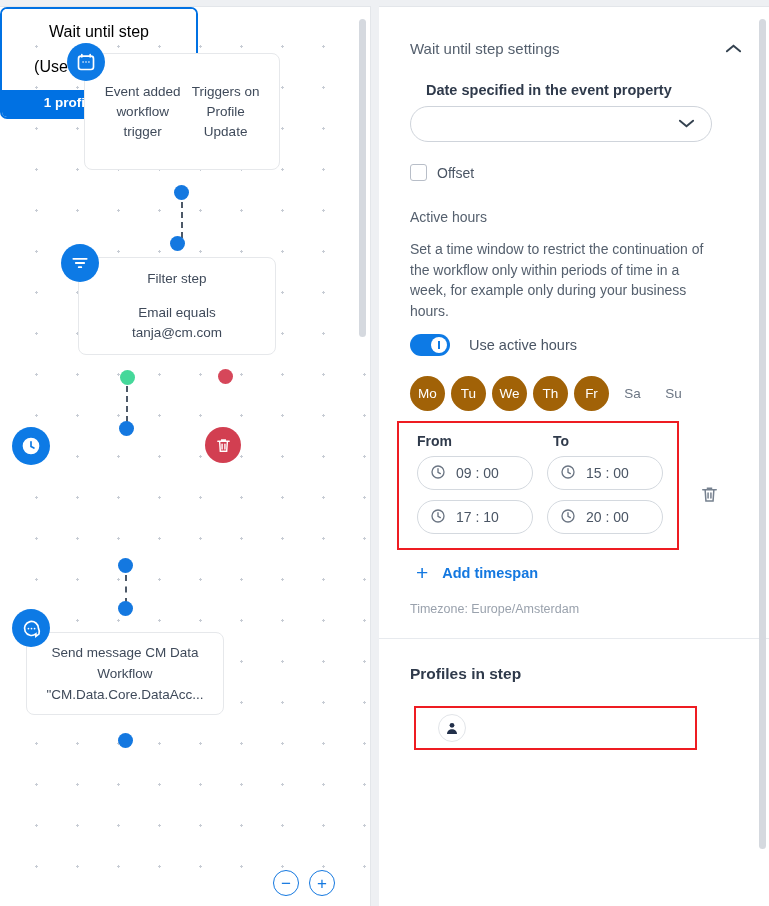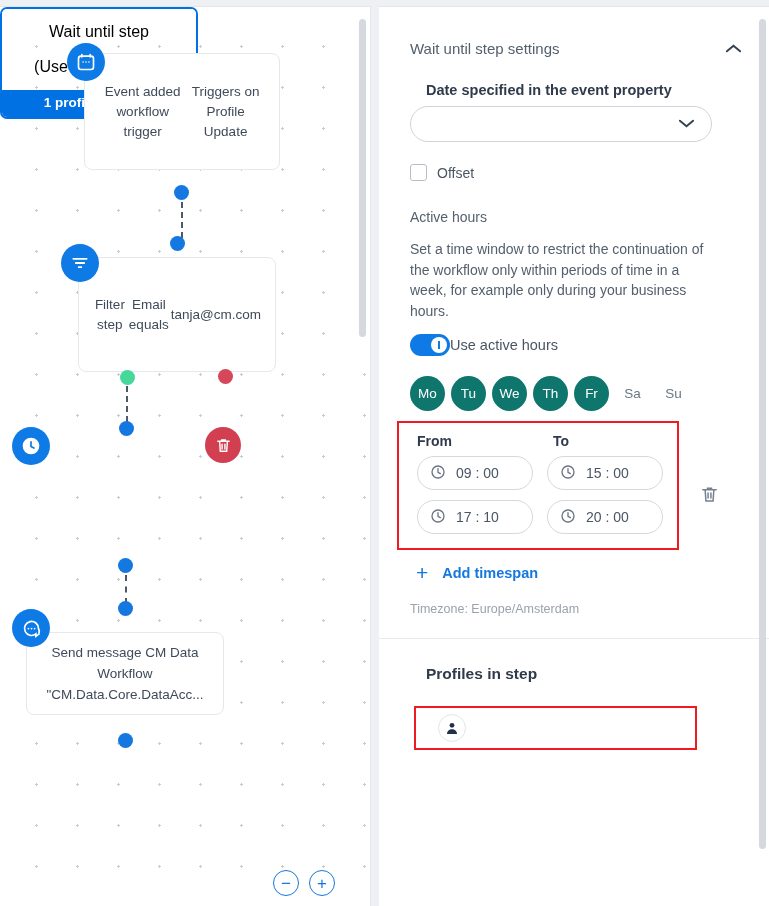--- a/index.html
+++ b/index.html
@@ -50,22 +50,22 @@
     font-size: 13.5px;
     line-height: 20px;
     text-align: center;
     padding: 10px 14px;
   }
   .node .line { display: block; }
   .node .gap { display: block; height: 14px; }
 
   #node-trigger { left: 84px; top: 46px; width: 196px; height: 117px;
      display: flex; flex-direction: row; align-items: center; justify-content: center; }
-  #node-filter  { left: 78px; top: 250px; width: 198px; height: 115px;
-     display: flex; flex-direction: row; align-items: center; justify-content: center; }
+  #node-filter  { left: 78px; top: 250px; width: 198px; height: 98px;
+     display: flex; flex-direction: column; align-items: center; justify-content: center; }
   #node-wait {
     left: 26px; top: 431px; width: 198px; height: 112px;
     border: 2px solid #0071e3; border-radius: 7px; padding: 0; overflow: hidden;
     display: flex; flex-direction: column;
   }
   #node-wait .wait-body {
     flex: 1; display: flex; flex-direction: column;
     align-items: center; justify-content: center; gap: 17px;
     background:#fff;
   }
@@ -153,40 +153,40 @@
 
   .checkrow { display: flex; align-items: center; gap: 10px; margin-top: 22px; }
   .checkbox {
     width: 17px; height: 17px; border: 1.6px solid #b8bec8; border-radius: 3px; background: #fff;
   }
   .checkrow span { font-size: 14px; color: #4a5564; }
 
   .sub-title { font-size: 14px; color: #55606e; margin-top: 28px; }
   .desc { font-size: 14px; color: #545f6d; line-height: 20.5px; margin-top: 14px; width: 300px; }
 
-  .togglerow { display: flex; align-items: center; margin-top: 13px; }
+  .togglerow { display: flex; align-items: center; gap: 19px; margin-top: 13px; }
   .toggle {
     width: 40px; height: 22px; border-radius: 11px; background: #0d7ae5;
     position: relative;
   }
   .toggle .knob {
     position: absolute; right: 3px; top: 3px;
     width: 16px; height: 16px; border-radius: 50%; background: #fff;
     display:flex; align-items:center; justify-content:center;
   }
   .toggle .knob i { display:block; width:2px; height:8px; background:#0d7ae5; }
   .togglerow span { font-size: 14.5px; color: #4a5564; }
 
   .days { display: flex; align-items: center; gap: 6px; margin-top: 20px; }
   .day {
     width: 35px; height: 35px; border-radius: 50%;
     display: flex; align-items: center; justify-content: center;
     font-size: 13.5px; color: #6b7583;
   }
-  .day.on { background: #0f766e; color: #ffffff; }
+  .day.on { background: #a16207; color: #ffffff; }
 
   .timespans-wrap {
     position: relative; margin-top: 10px; margin-left: -13px;
     width: 282px;
     border: 2.5px solid #ee1c22;
     padding: 10px 14px 14px 18px;
     background: #fff;
   }
   .ts-head { display: flex; font-size: 14px; font-weight: bold; color: #2f3a4b; margin-bottom: 7px; }
   .ts-head .c1 { width: 136px; }
@@ -199,21 +199,21 @@
   .ts-delete { position: absolute; right: -42px; top: 61px; }
 
   .add-row { display: flex; align-items: center; gap: 14px; margin-top: 12px; margin-left: 6px; }
   .add-plus { color: #1478e0; font-size: 21px; line-height: 1; }
   .add-label { color: #1478e0; font-size: 14.5px; font-weight: bold; }
 
   .tz { font-size: 12.5px; color: #9aa2ad; margin-top: 19px; }
 
   .divider { height: 1px; background: #e7eaee; margin-top: 22px; }
 
-  .stat-title { font-size: 15.5px; font-weight: bold; color: #2f3a4b; margin: 26px 0 0 16px; }
+  .stat-title { font-size: 15.5px; font-weight: bold; color: #2f3a4b; margin: 26px 0 0 0; }
 
   .profile-row-wrap {
     margin-top: 23px; margin-left: 4px; width: 283px;
     border: 2.5px solid #ee1c22; background: #fff;
     padding: 6px 8px;
   }
   .profile-row { display: flex; align-items: center; gap: 13px; padding-left: 14px; }
   .avatar {
     width: 28px; height: 28px; border-radius: 50%;
     border: 1px solid #e2e5e9;

